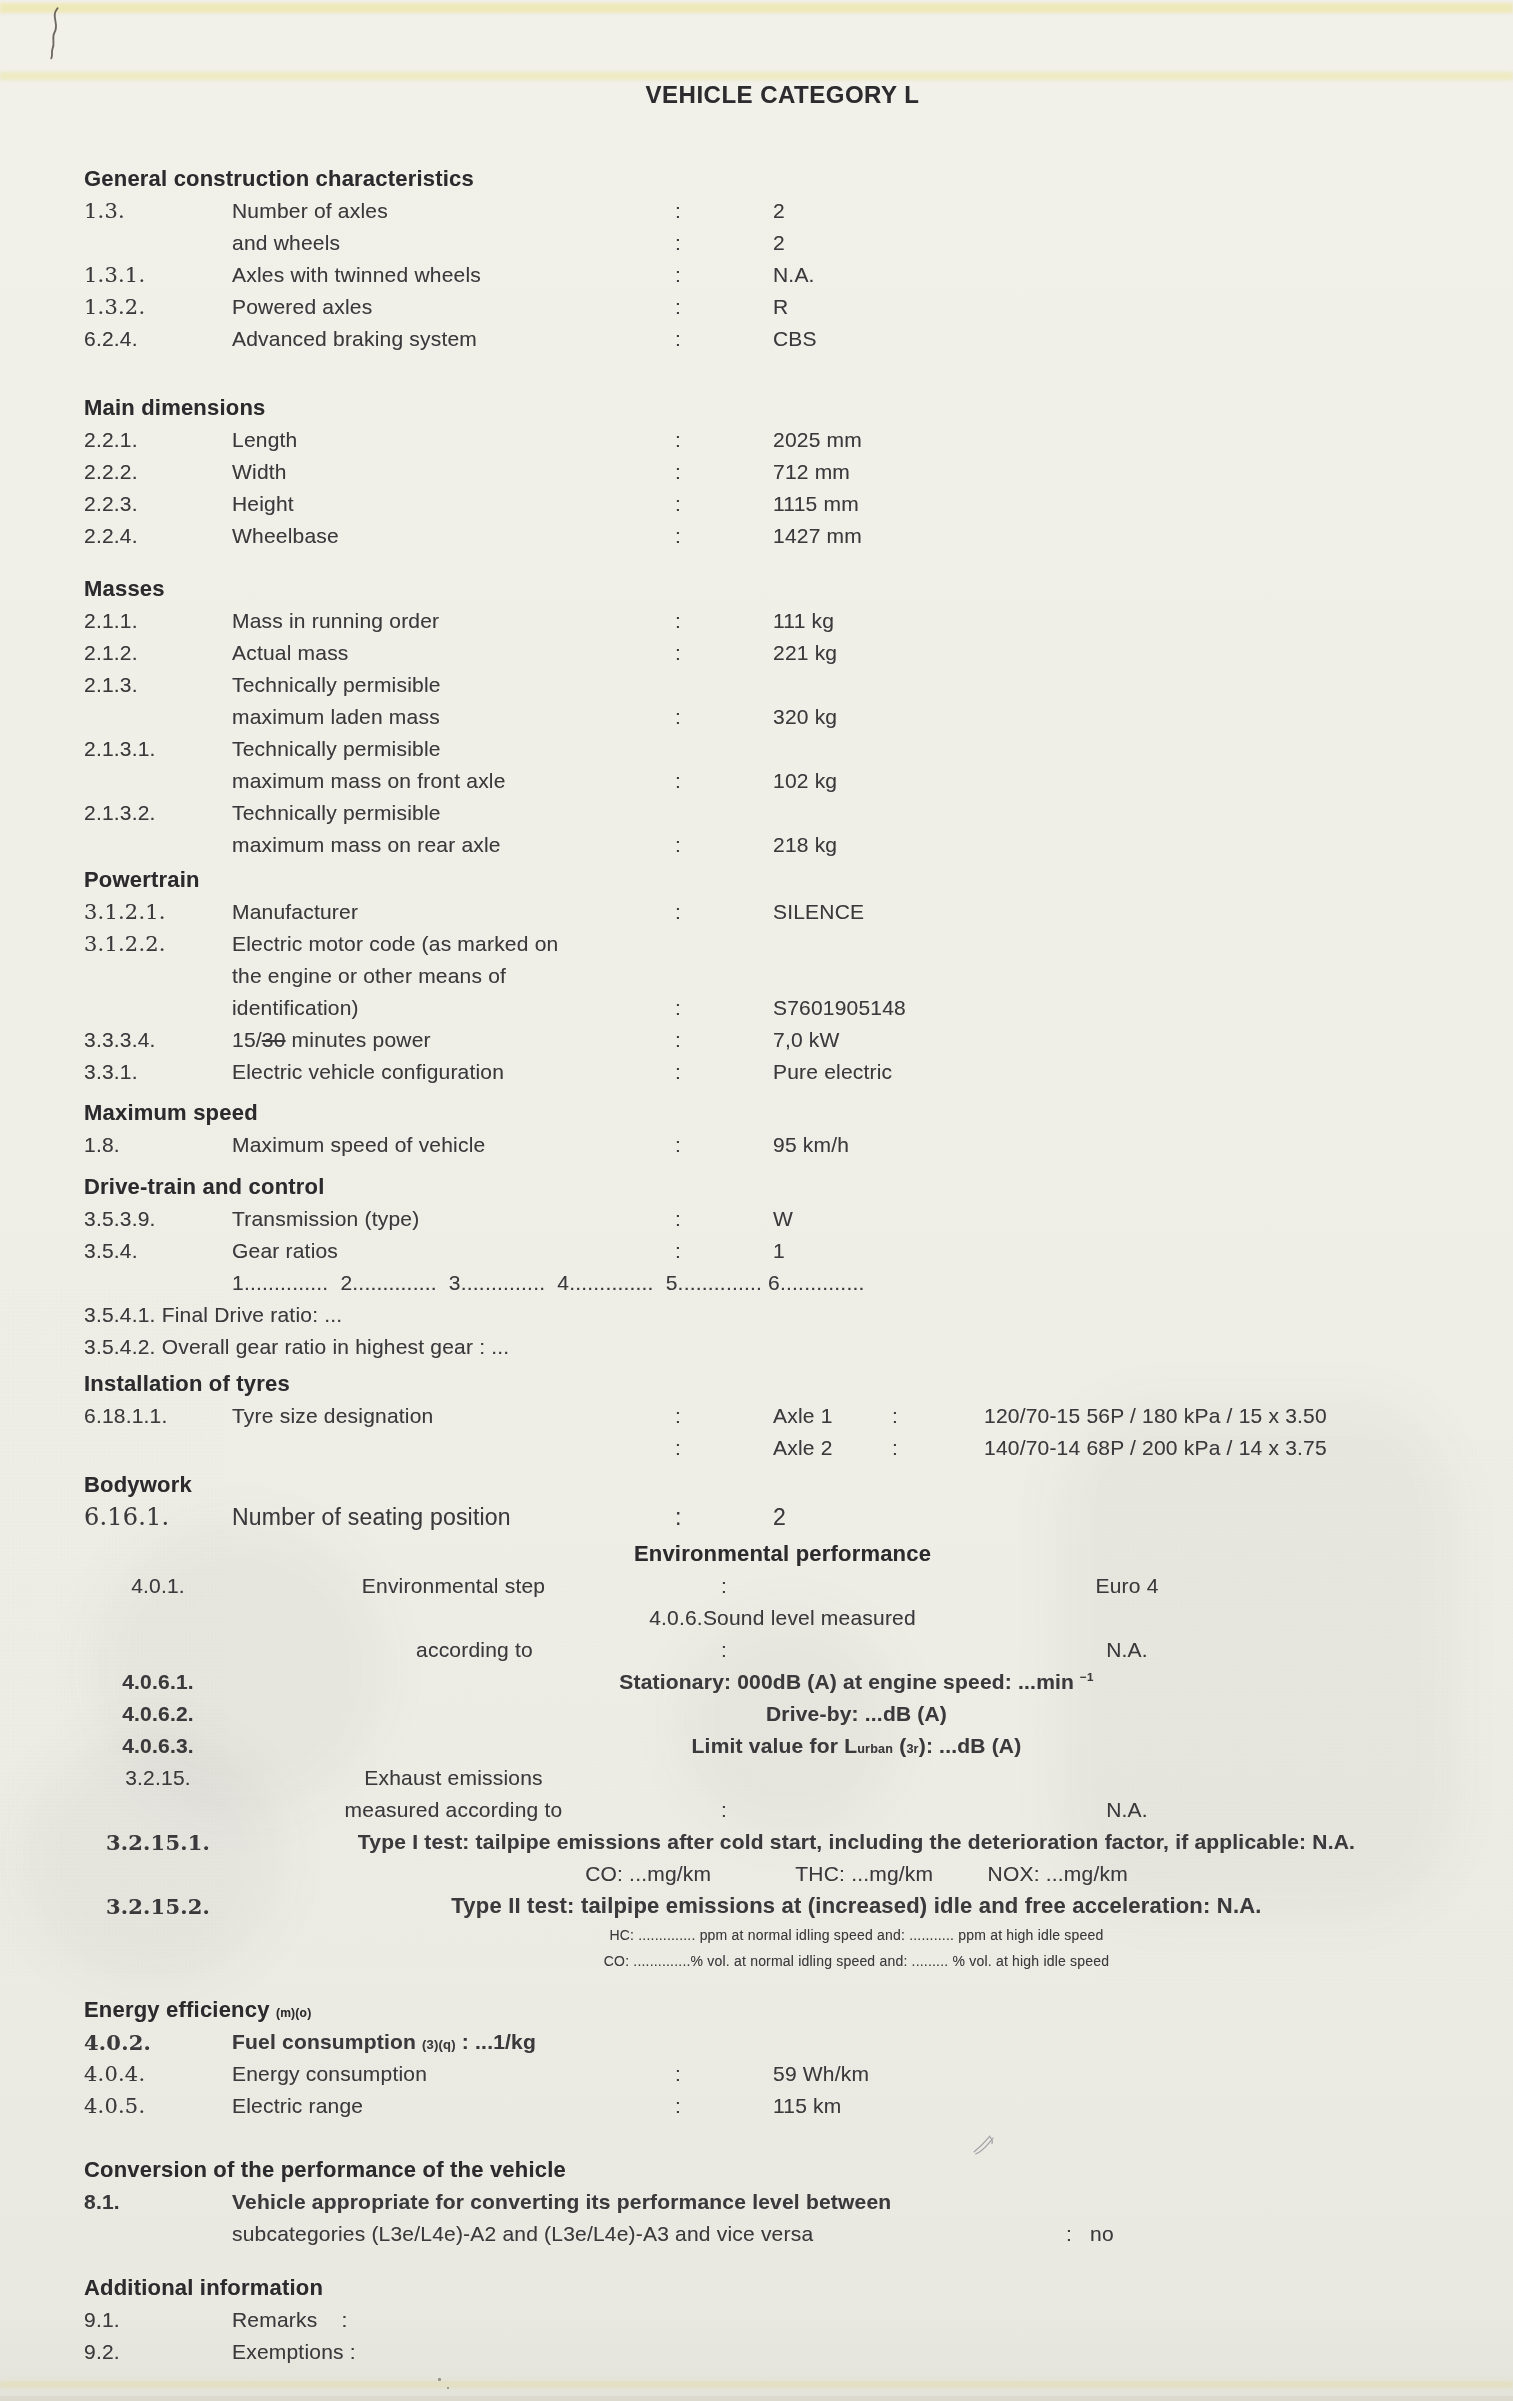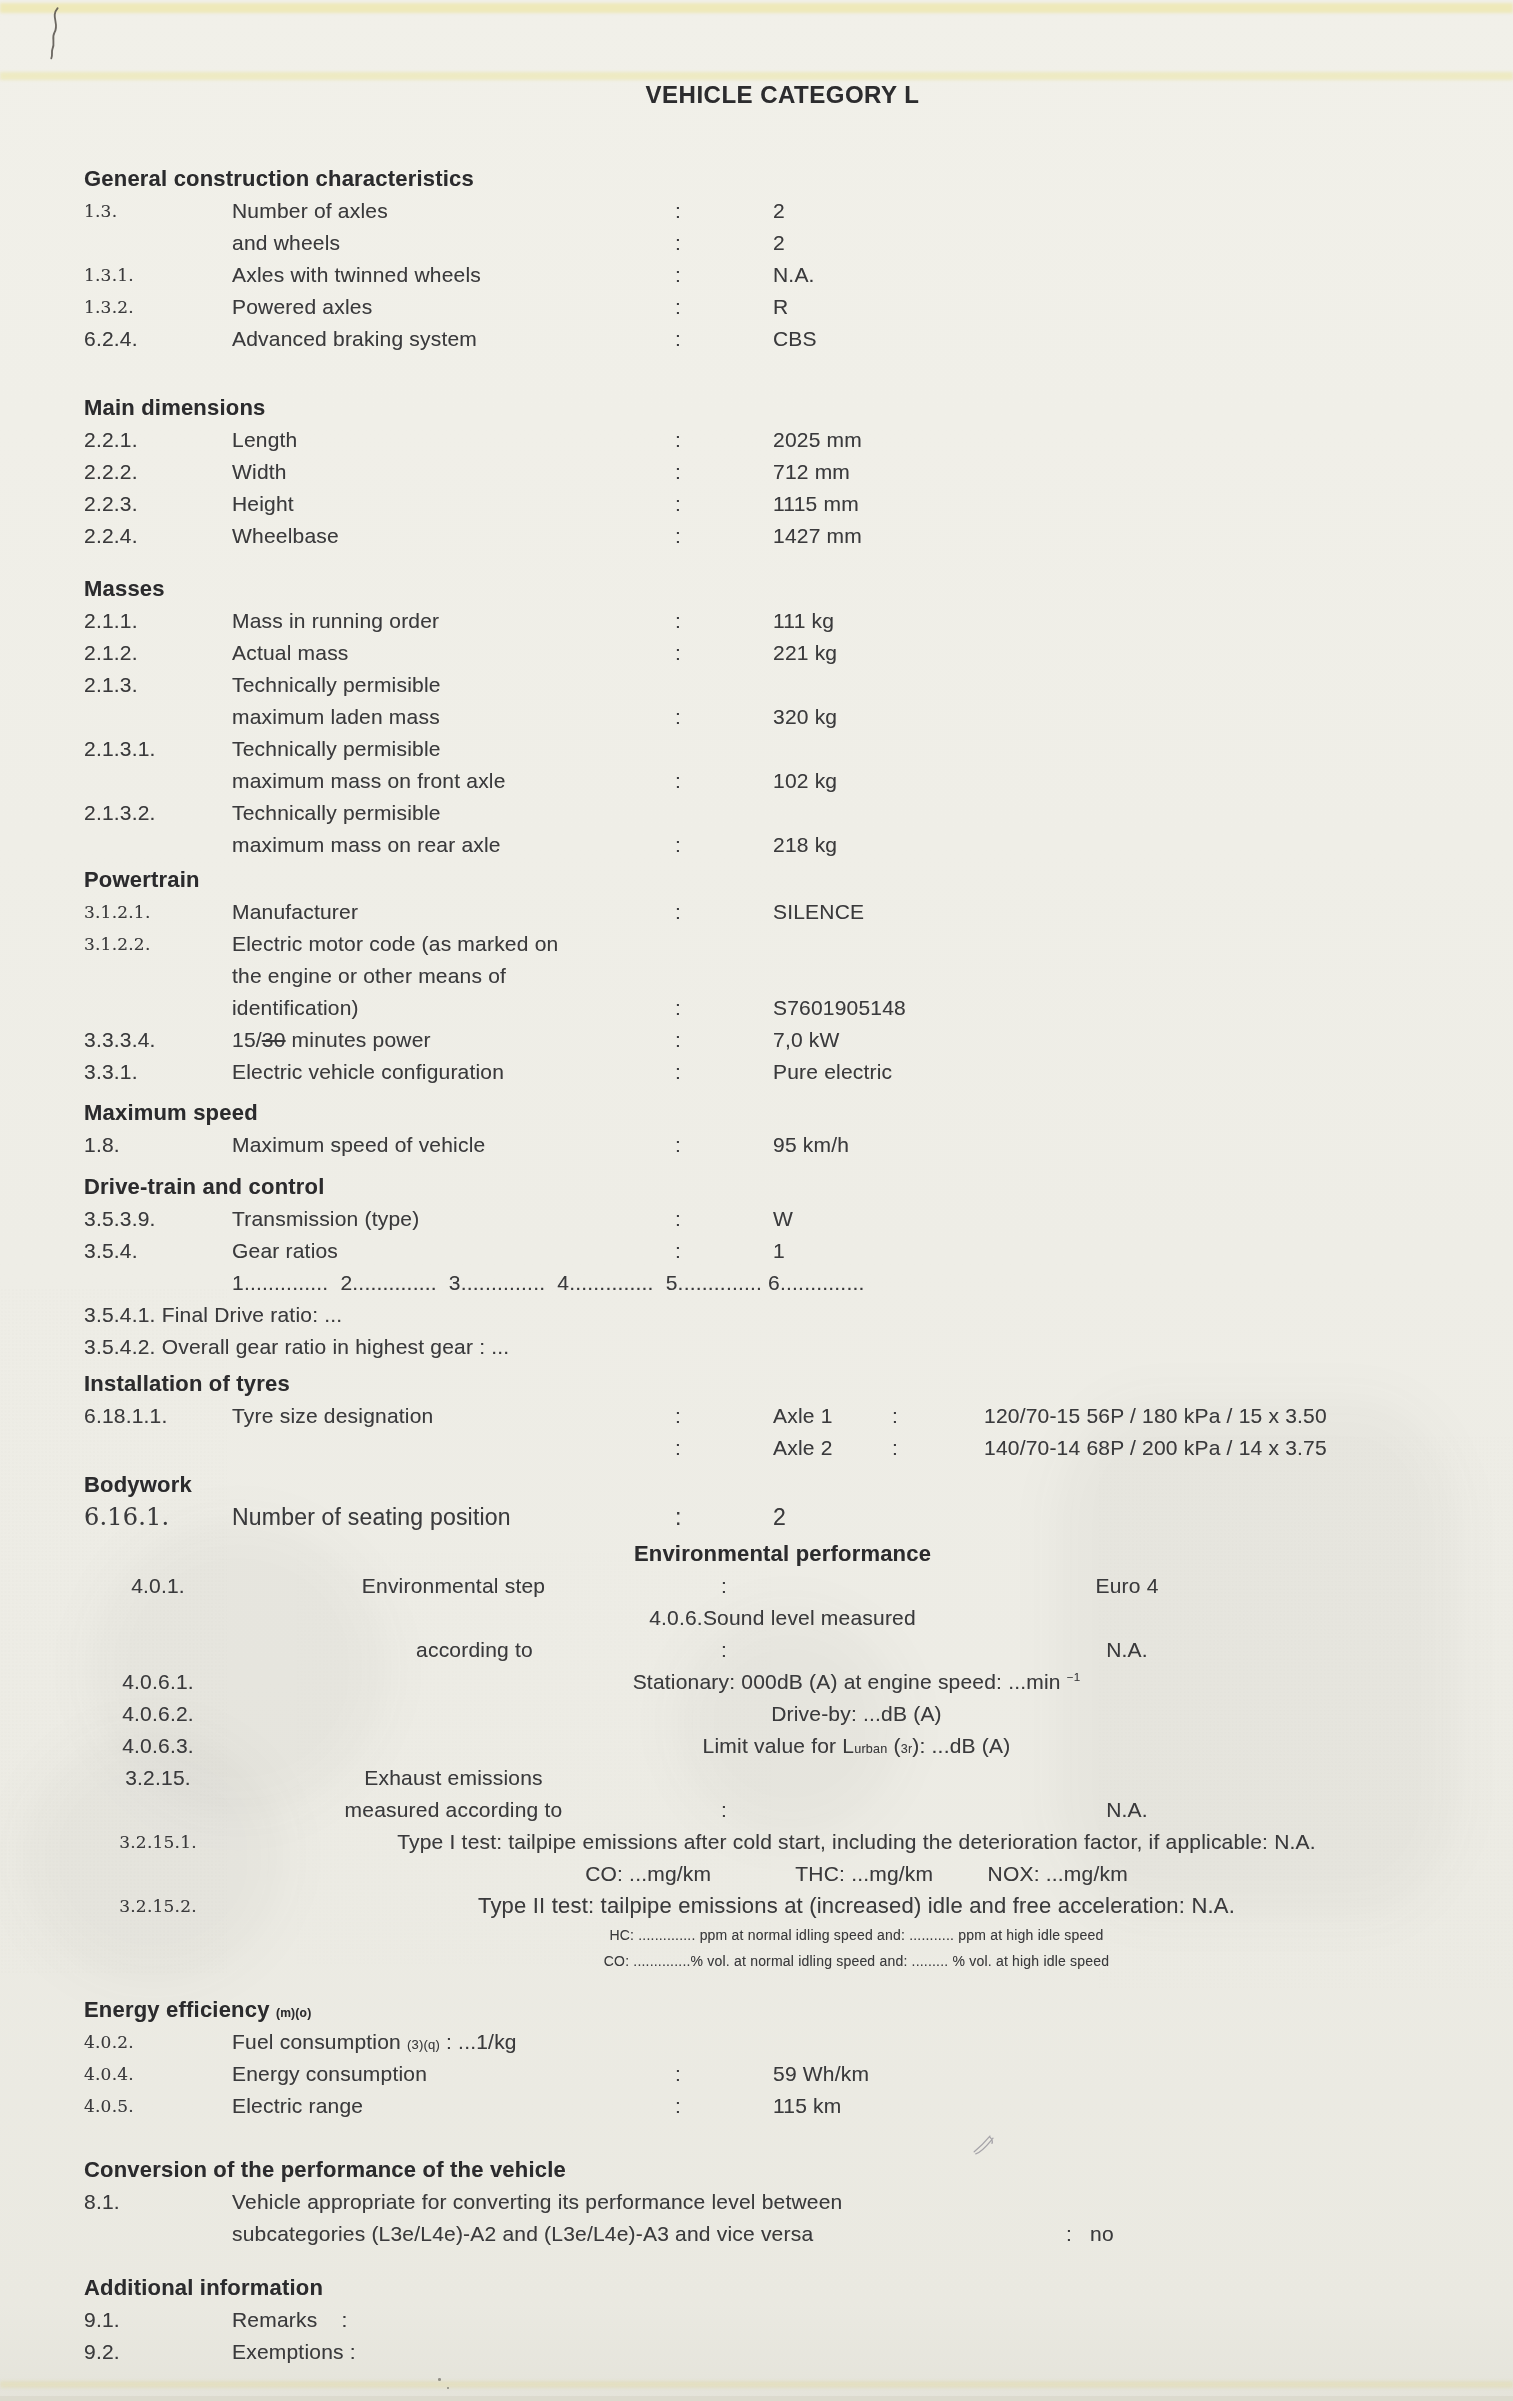--- a/index.html
+++ b/index.html
@@ -48,24 +48,24 @@
   .section:nth-of-type(12){margin-top:22px;}
   .sec-header{height:32px;line-height:32px;font-size:22px;font-weight:700;color:#2b2b2d;}
   .row{display:grid;grid-template-columns:148px 443px 98px 1fr;align-items:center;height:32px;font-size:21px;}
   .row.smrow{height:26px;}
   .row.lg{font-size:23px;}
   .row.lgx{font-size:22px;}
   .row.tyre{grid-template-columns:148px 443px 98px 119px 92px 1fr;}
   .row.conv{grid-template-columns:148px 834px 24px 1fr;}
   .row.free{display:block;line-height:32px;}
   .num,.label,.colon,.value,.axle,.spec,.wide,.pre,.free-text,.clabel{white-space:pre;overflow:visible;}
-  .num.serif{font-family:"DejaVu Serif",serif;font-size:17px;}
+  .num.serif{font-family:"DejaVu Serif",serif;font-size:21px;}
   .row.lg .num.serif{font-size:24px;}
   .label.ind{padding-left:42px;}
-  .wide{grid-column:2/5;}
+  .wide{grid-column:2/5;font-weight:bold;}
   .pre{grid-column:2/5;}
   .row.smrow .pre{font-size:14px;}
   span.small{font-size:.62em;}
   span.sub{font-size:.6em;}
   span.sup{font-size:.55em;vertical-align:super;}
   span.strike{text-decoration:line-through;text-decoration-thickness:1.6px;}
   .sec-header span.small{font-size:.55em;font-weight:700;}
   main *{text-shadow:0 0 0.5px rgba(58,58,60,.30);}
 </style>
 </head>

